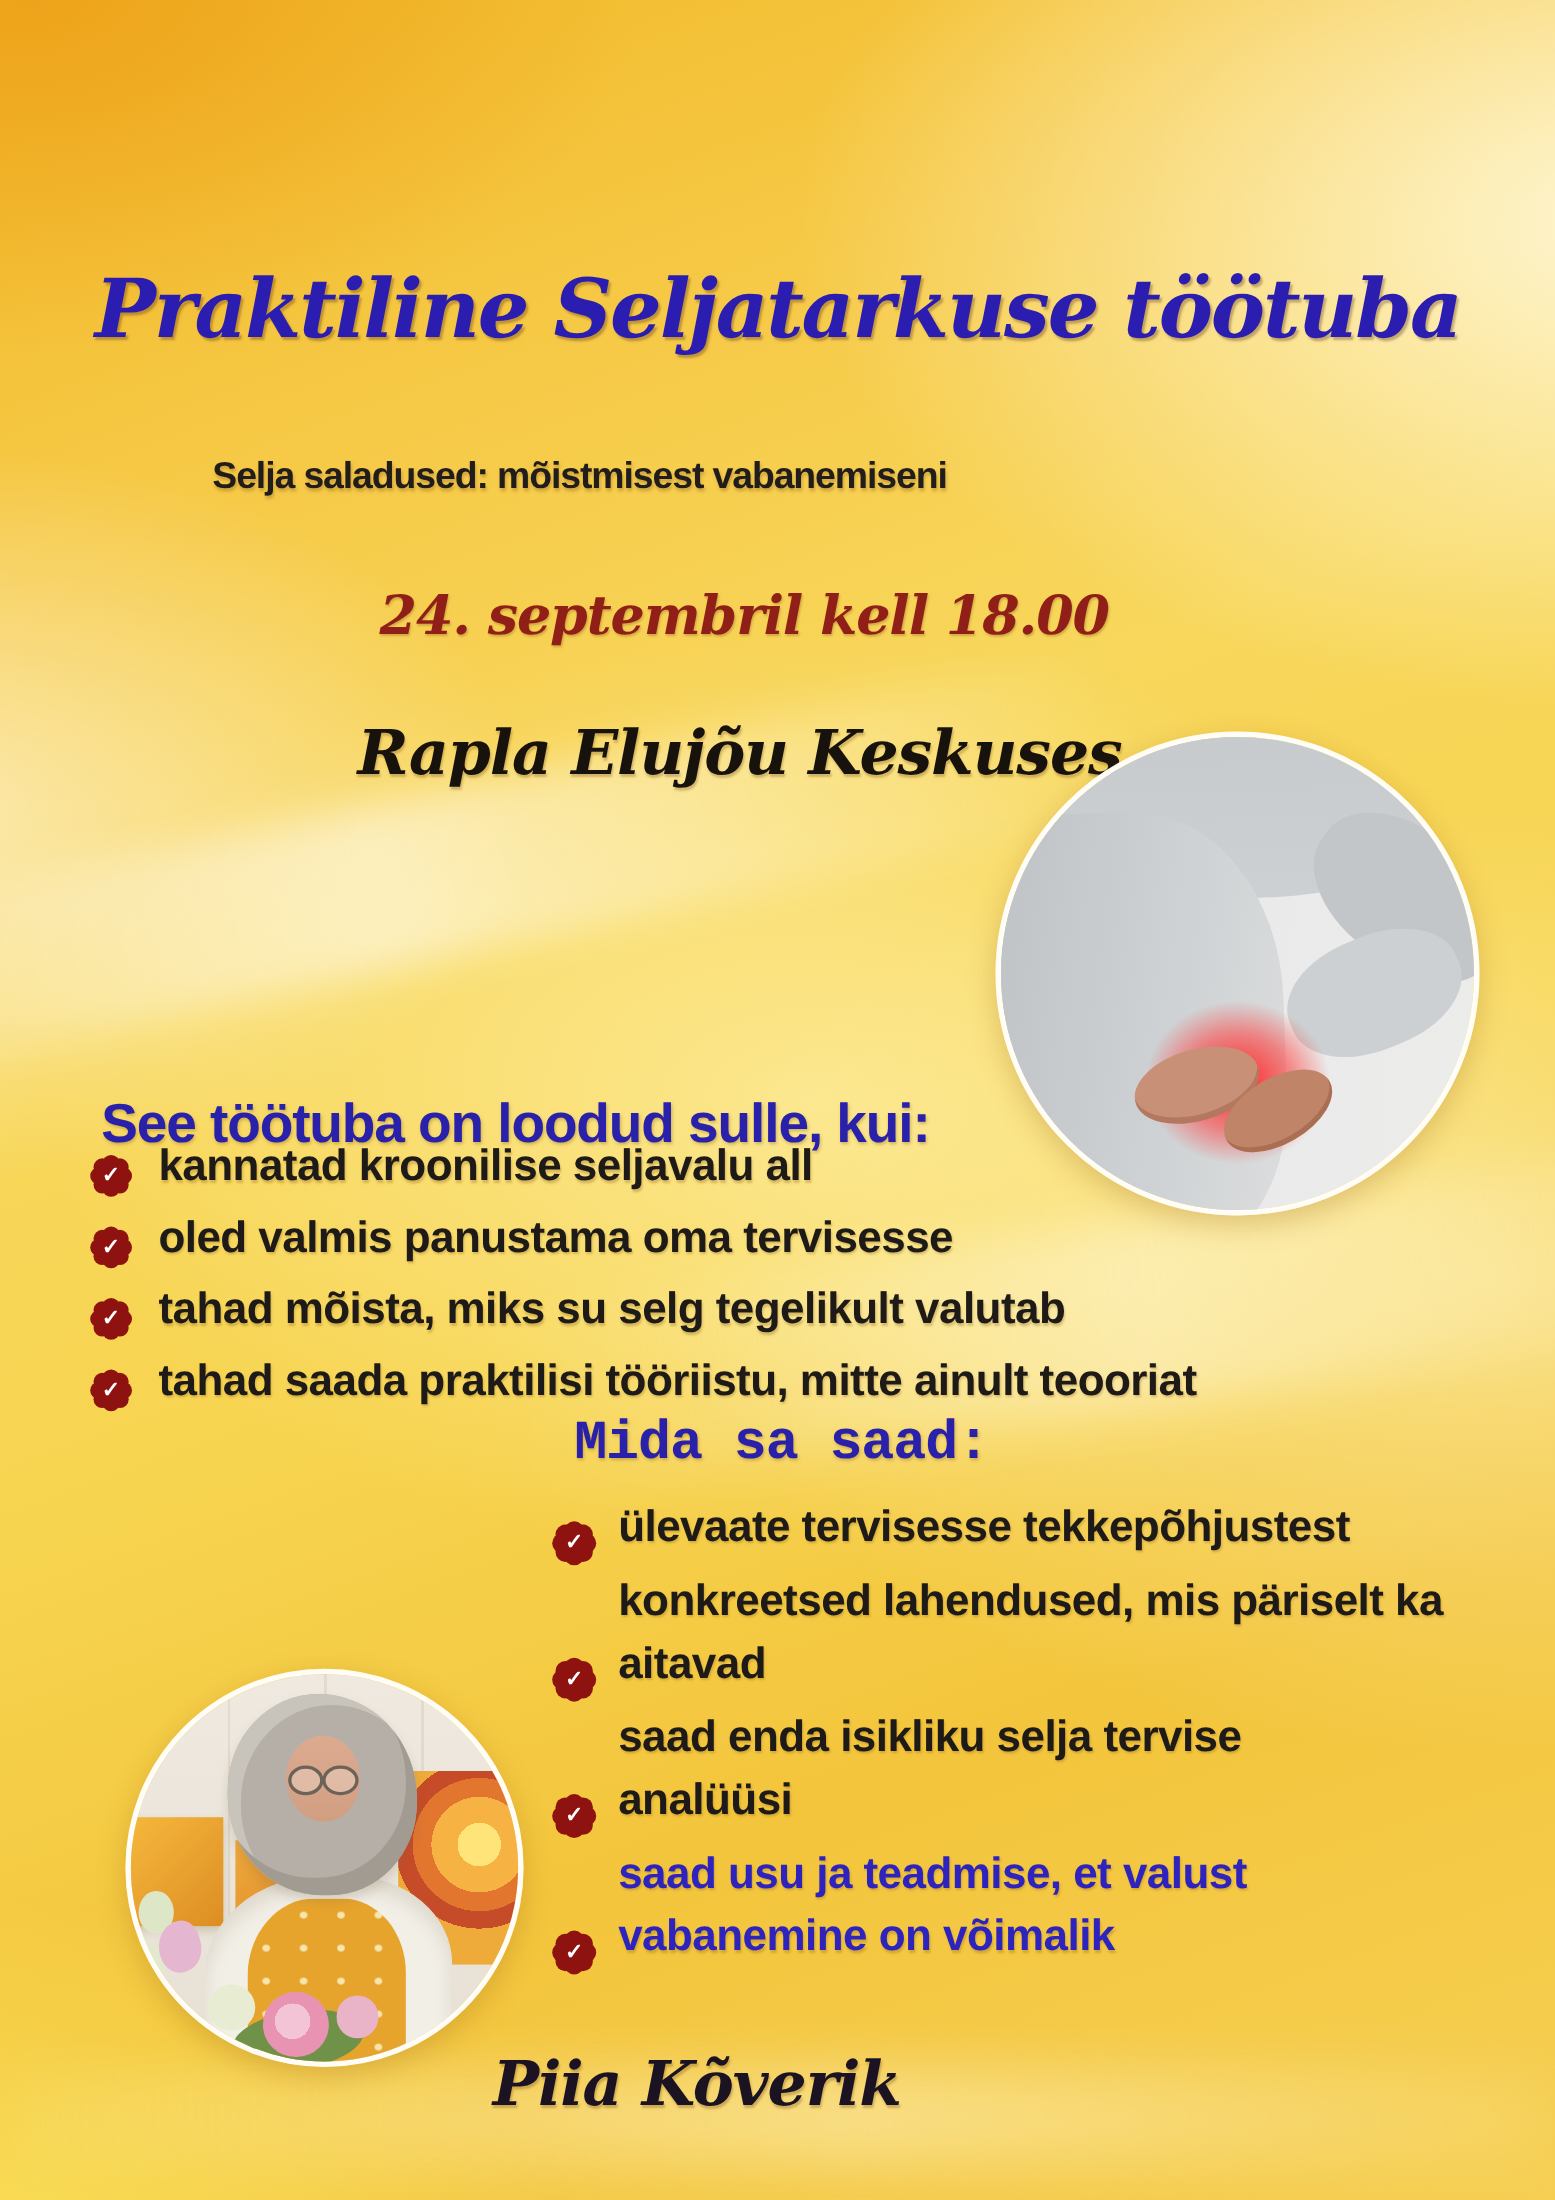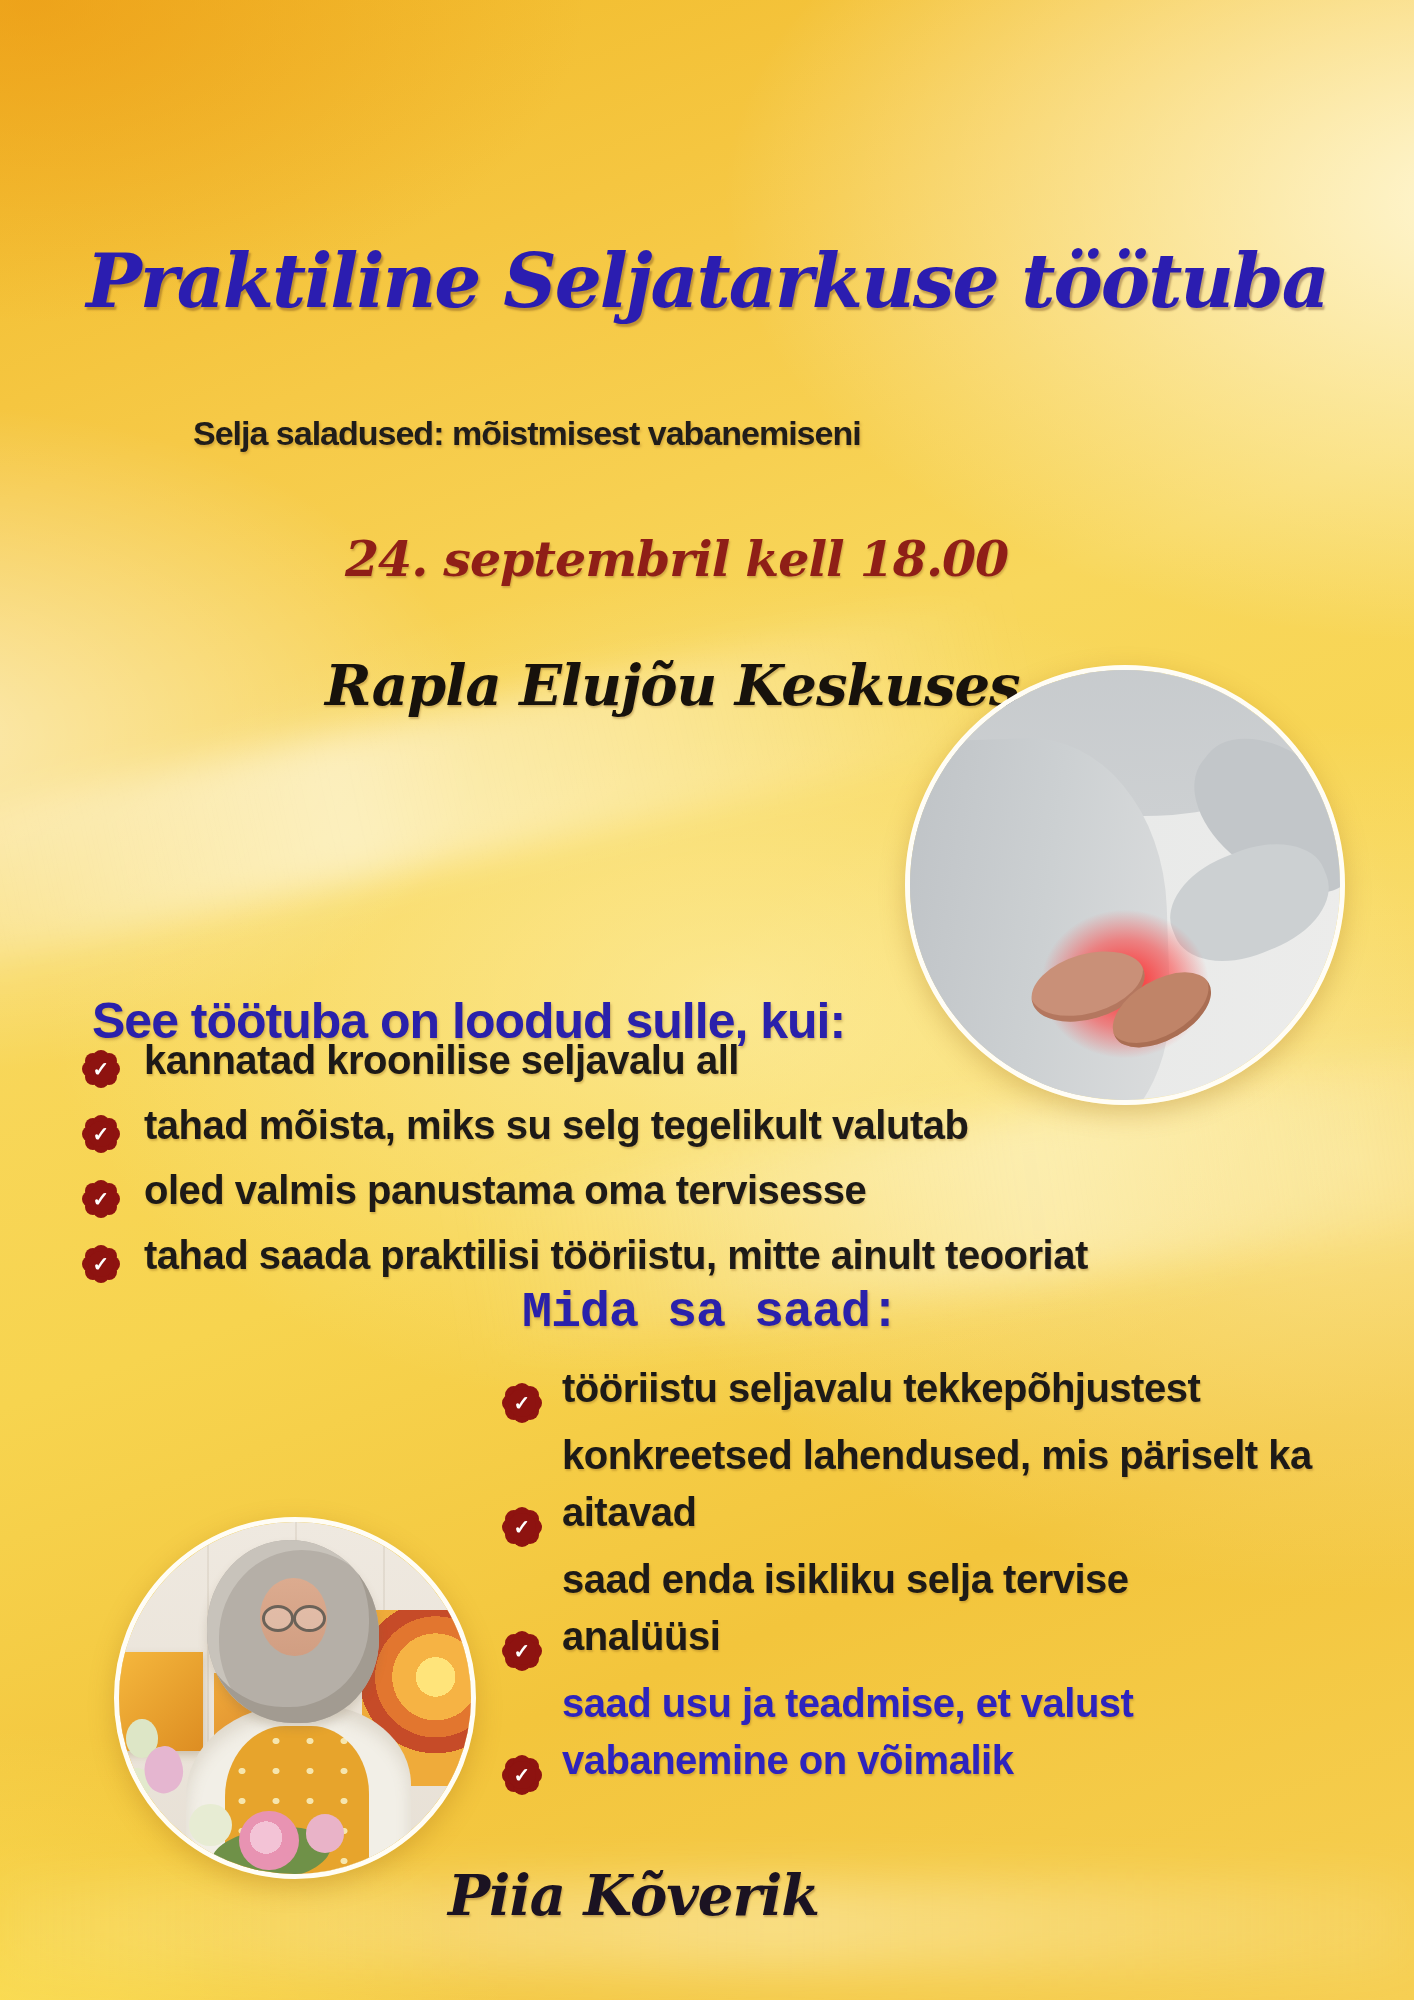--- a/index.html
+++ b/index.html
@@ -164,38 +164,38 @@
 
   <div class="section-heading heading-audience">See töötuba on loodud sulle, kui:</div>
 
   <ul class="check-list audience-list">
     <li>
       <span class="check-badge"></span>
       <span class="item-text">kannatad kroonilise seljavalu all</span>
     </li>
     <li>
       <span class="check-badge"></span>
+      <span class="item-text">oled valmis panustama oma tervisesse</span>
+    </li>
+    <li>
+      <span class="check-badge"></span>
       <span class="item-text">tahad mõista, miks su selg tegelikult valutab</span>
     </li>
     <li>
       <span class="check-badge"></span>
-      <span class="item-text">oled valmis panustama oma tervisesse</span>
-    </li>
-    <li>
-      <span class="check-badge"></span>
       <span class="item-text">tahad saada praktilisi tööriistu, mitte ainult teooriat</span>
     </li>
   </ul>
 
   <div class="section-heading heading-benefits">Mida sa saad:</div>
 
   <ul class="check-list benefits-list">
     <li>
       <span class="check-badge"></span>
-      <span class="item-text">tööriistu seljavalu tekkepõhjustest</span>
+      <span class="item-text">ülevaate tervisesse tekkepõhjustest</span>
     </li>
     <li>
       <span class="check-badge"></span>
       <span class="item-text">konkreetsed lahendused, mis päriselt ka
 aitavad</span>
     </li>
     <li>
       <span class="check-badge"></span>
       <span class="item-text">saad enda isikliku selja tervise
 analüüsi</span>

